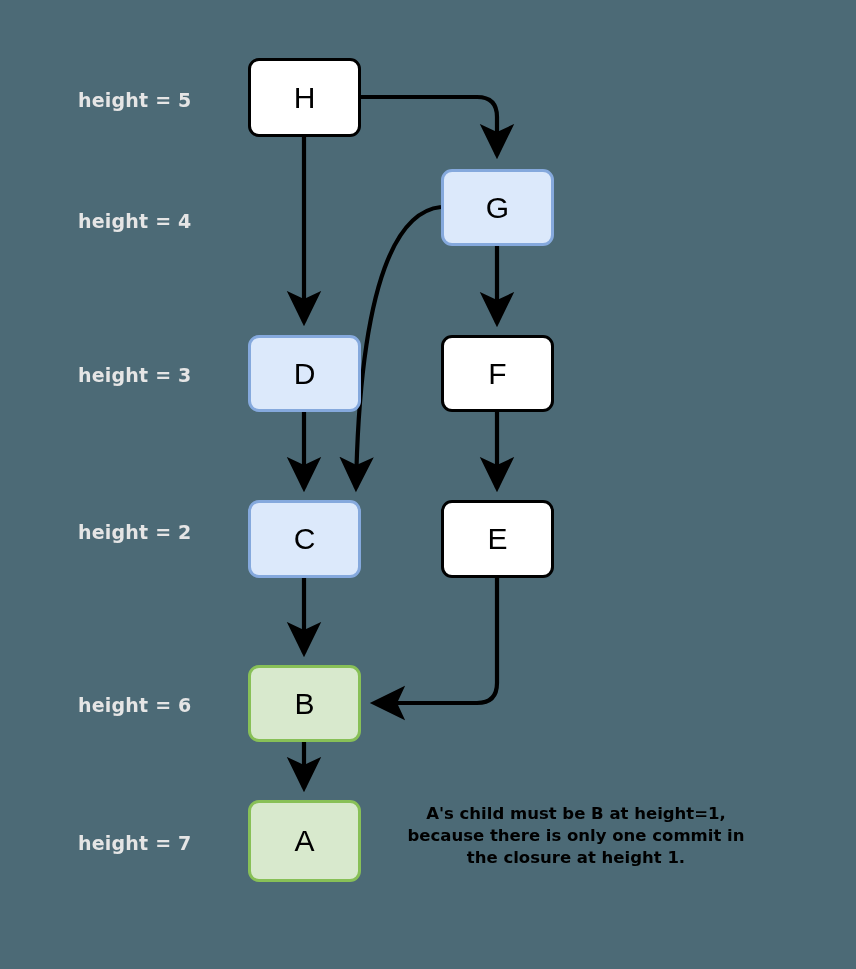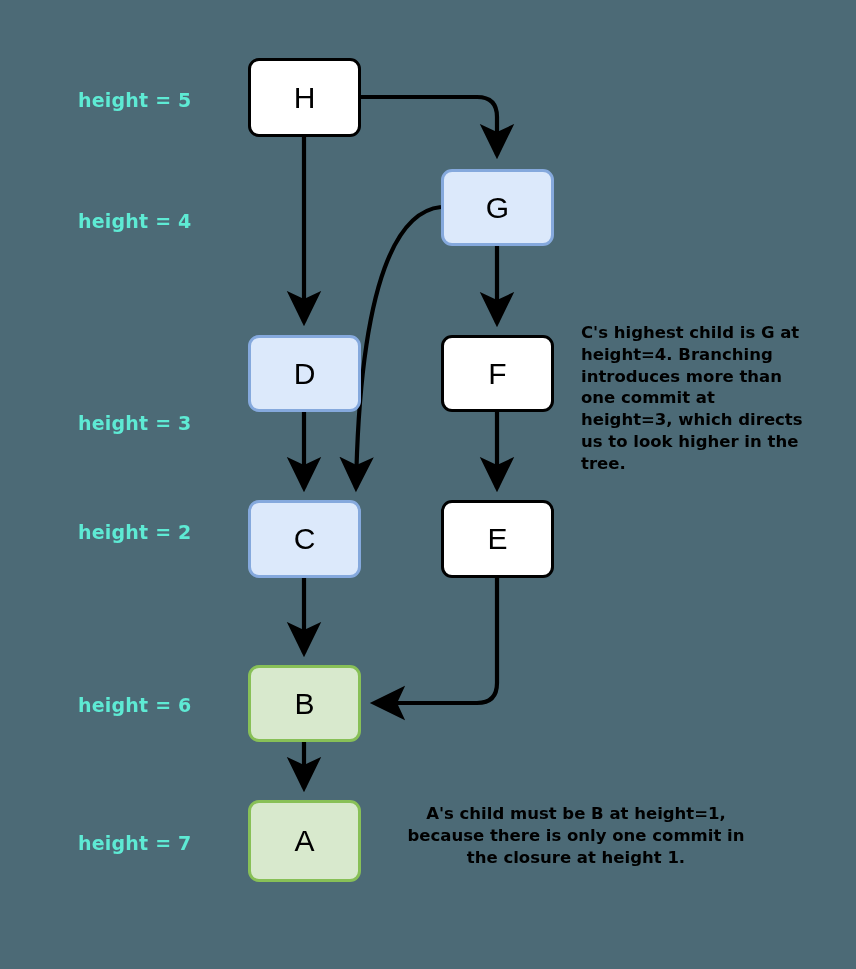--- a/index.html
+++ b/index.html
@@ -49,21 +49,21 @@
   }
   .node-green {
     background: #d8e9cd;
     border: 3px solid #88c057;
   }
   .height-label {
     position: absolute;
     font-family: "DejaVu Sans", sans-serif;
     font-size: 19px;
     font-weight: bold;
-    color: #5eead4;
+    color: #e5e5e5;
     white-space: nowrap;
     letter-spacing: 0.2px;
   }
   .annotation {
     position: absolute;
     font-family: "DejaVu Sans", sans-serif;
     font-size: 16.5px;
     font-weight: bold;
     color: #000000;
     line-height: 1.32;
@@ -96,21 +96,21 @@
 
     <path d="M304,578 L304,653" fill="none" stroke="#000000" stroke-width="4.2" marker-end="url(#arrowhead)"></path>
 
     <path d="M497,578 L497,683 Q497,703 477,703 L374,703" fill="none" stroke="#000000" stroke-width="4.2" marker-end="url(#arrowhead)"></path>
 
     <path d="M304,742 L304,788" fill="none" stroke="#000000" stroke-width="4.2" marker-end="url(#arrowhead)"></path>
   </svg>
 
   <div class="height-label" style="left:78px; top:89px;">height = 5</div>
   <div class="height-label" style="left:78px; top:210px;">height = 4</div>
-  <div class="height-label" style="left:78px; top:364px;margin-top:48px;">height = 3</div>
+  <div class="height-label" style="left:78px; top:364px;">height = 3</div>
   <div class="height-label" style="left:78px; top:521px;">height = 2</div>
   <div class="height-label" style="left:78px; top:694px;">height = 6</div>
   <div class="height-label" style="left:78px; top:832px;">height = 7</div>
 
   <div class="node node-white" style="left:248px; top:58px; width:113px; height:79px;">
     <span>H</span>
   </div>
 
   <div class="node node-blue" style="left:441px; top:169px; width:113px; height:77px;">
     <span>G</span>
@@ -133,17 +133,16 @@
   </div>
 
   <div class="node node-green" style="left:248px; top:665px; width:113px; height:77px;">
     <span>B</span>
   </div>
 
   <div class="node node-green" style="left:248px; top:800px; width:113px; height:82px;">
     <span>A</span>
   </div>
 
-  <div class="annotation" style="left:581px; top:322px; width:222px;">C's highest child is G at height=4. Branching introduces more than one commit at height=3, which directs us to look higher in the tree.</div>
 
   <div class="annotation" style="left:392px; top:803px; width:368px;text-align:center;">A's child must be B at height=1, because there is only one commit in the closure at height 1.</div>
 
 </div>
 
 </body></html>

